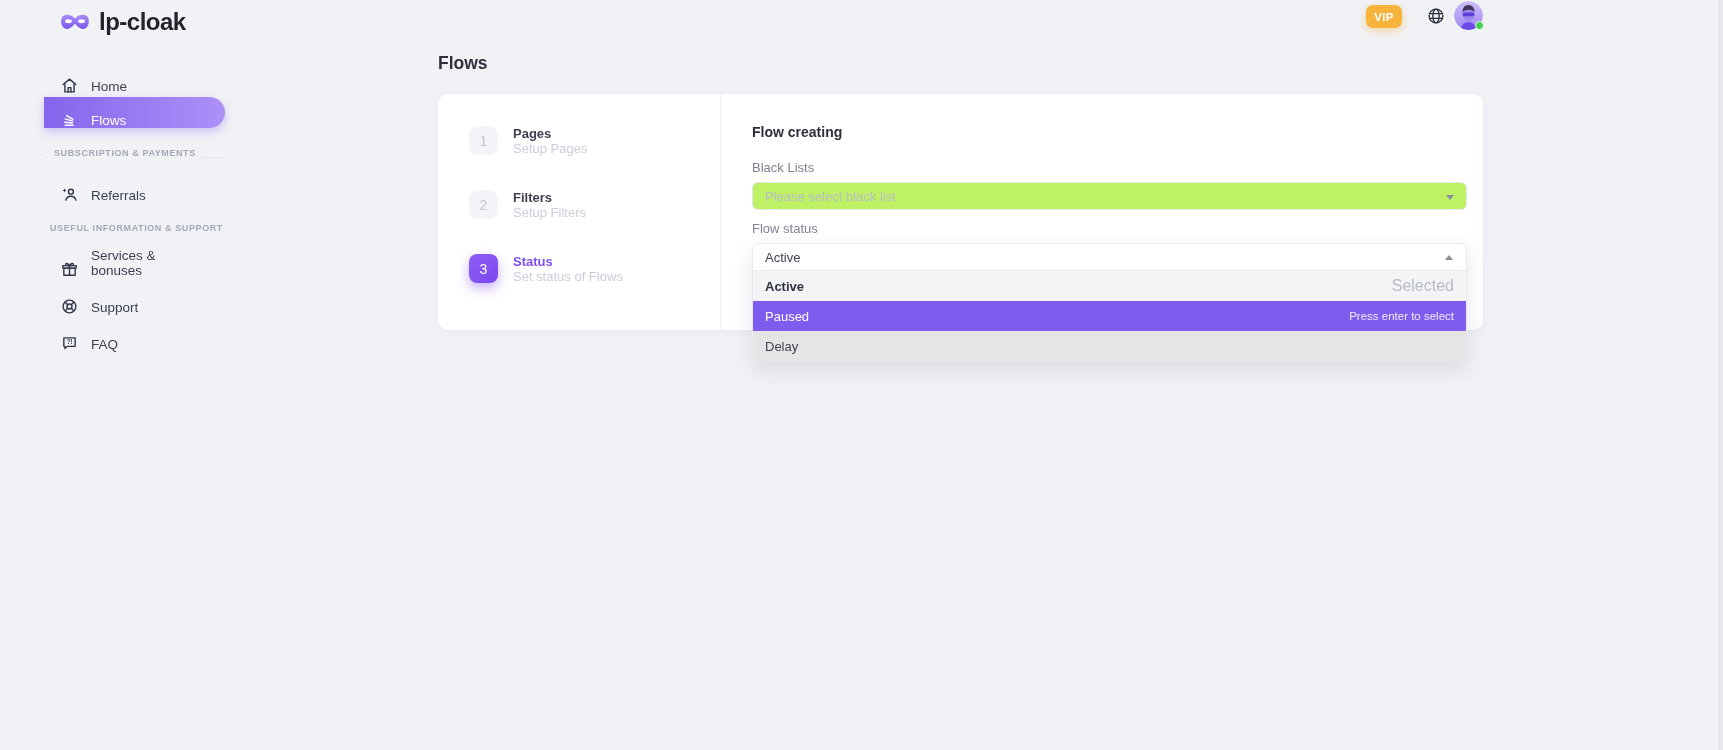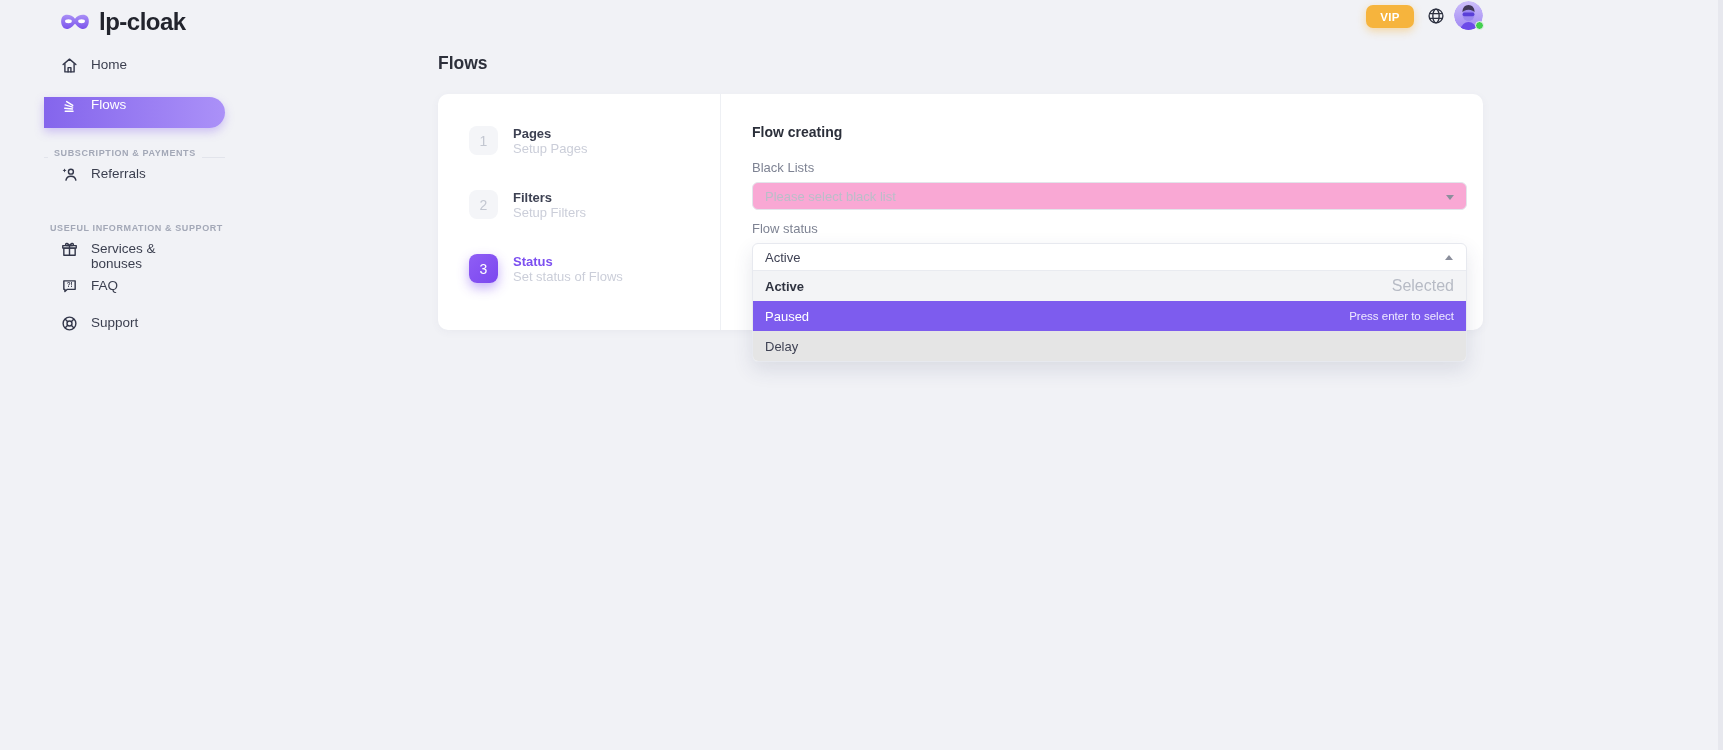--- a/index.html
+++ b/index.html
@@ -11,21 +11,21 @@
     position:relative;
     overflow:hidden;
   }
   
   .sidebar { position:absolute; left:0; top:0; width:200px; height:100%; padding-top:6px;padding-left:44px; }
   .logo { display:flex; align-items:center; gap:9px; padding-left:16px; height:32px; cursor:pointer; }
   .logo svg { width:30px; height:21px; }
   .logo-text { font-size:24px; font-weight:800; color:#22242d; letter-spacing:-0.5px; }
   nav { margin-top:19px; }
   .nav-item {
-    display:flex; align-items:flex-start; gap:13px;
+    display:flex; align-items:flex-end; gap:13px;
     height:37px; padding-left:17px;
     font-size:13.5px; color:#3b3f4f; cursor:pointer;
   }
   .nav-item svg { width:17px; height:17px; flex:0 0 17px; color:#33374a; }
   .nav-item.active {
     width:181px; height:31px; margin:3px 0;
     background:linear-gradient(90deg,#8465ec,#ab91f8);
     border-radius:0 16px 16px 0;
     color:#ffffff;
     box-shadow:0 4px 10px rgba(138,101,238,0.35);
@@ -35,21 +35,21 @@
     display:flex; align-items:flex-end; gap:6px;
     width:181px; margin:20px 0 6px; padding-left:8px;
     font-size:9px; font-weight:700; letter-spacing:0.6px;
     color:#a3a8b7; text-transform:uppercase; white-space:nowrap;
   }
   .nav-section::before { content:""; width:4px; height:1px; background:#e2e4eb; margin-left:-8px; }
   .nav-section::after { content:""; flex:1; height:1px; background:#e2e4eb; }
   .nav-section + .nav-item { margin-top:8px; }
   
   .vip-button {
-    position:absolute; left:1366px; top:5px; width:48px; height:23px;
+    position:absolute; left:1366px; top:5px; width:36px; height:23px;
     background:#f6b43d; color:#fff; border:none; border-radius:7px;
     font-family:"Liberation Sans", sans-serif; font-size:11.5px; font-weight:700;
     letter-spacing:0.3px; cursor:pointer;
     box-shadow:0 3px 8px rgba(246,180,61,0.45);
   }
   .globe { position:absolute; left:1427px; top:7px; width:18px; height:18px; cursor:pointer; color:#2d3140; }
   .globe svg { width:18px; height:18px; }
   .avatar { position:absolute; left:1454px; top:1px; width:29px; height:29px; cursor:pointer; }
   .avatar svg { width:29px; height:29px; border-radius:50%; display:block; }
   .online-dot {
@@ -81,21 +81,21 @@
   .step-sub { font-size:13px; color:#cbced9; }
   
   .form { position:absolute; left:314px; top:30px; width:715px; }
   .form-title { font-size:14px; font-weight:700; color:#2b2f3a; }
   .field-label { display:block; font-size:13px; color:#7e8393; margin:20px 0 7px; }
   .field-label.second { margin-top:11px; }
   .select { position:relative; width:100%; }
   .select input {
     width:100%; height:28px; border:1px solid #e3e5eb; border-radius:6px;
     padding:0 30px 0 12px; font-family:"Liberation Sans", sans-serif;
-    font-size:13px; color:#3f4254; background:#f9a8d4; outline:none;
+    font-size:13px; color:#3f4254; background:#bef264; outline:none;
   }
   .select input::placeholder { color:#babec9; }
   .caret { position:absolute; right:13px; width:0; height:0; border-left:4px solid transparent; border-right:4px solid transparent; }
   .caret.down { top:13px; border-top:5px solid #8b8f9c; }
   .caret.up { top:11px; border-bottom:5px solid #8b8f9c; }
   
   .panel {
     position:relative; background:#fff; border:1px solid #e7e9ef; border-radius:6px;
     box-shadow:0 8px 20px rgba(50,55,95,0.12); overflow:hidden; z-index:5;
   }
@@ -178,34 +178,34 @@
       <svg viewBox="0 0 24 24" fill="none" stroke="currentColor" stroke-width="2" stroke-linejoin="round">
         <rect x="4" y="10" width="16" height="10"></rect>
           <rect x="2.5" y="6.5" width="19" height="3.5"></rect>
         <path d="M12 6.5V20"></path>
           <path d="M12 6.5c-1.5-3-5.5-4.5-5.5-1.5 0 1.8 3 1.5 5.5 1.5zm0 0c1.5-3 5.5-4.5 5.5-1.5 0 1.8-3 1.5-5.5 1.5z"></path>
       </svg>
       <span>Services &amp; bonuses</span>
     </div>
 
     <div class="nav-item">
-      <svg viewBox="0 0 24 24" fill="none" stroke="currentColor" stroke-width="2" stroke-linejoin="round">
-        <path d="M4 4h16v12H9l-3.5 3V16H4z"></path>
-        <text x="8" y="13" font-size="9" font-weight="bold" fill="currentColor" stroke="none" font-family="Liberation Sans, sans-serif">?!</text>
-      </svg>
-      <span>FAQ</span>
-    </div>
-
-    <div class="nav-item">
       <svg viewBox="0 0 24 24" fill="none" stroke="currentColor" stroke-width="2">
         <circle cx="12" cy="12" r="9"></circle>
           <circle cx="12" cy="12" r="3.5"></circle>
         <path d="M5.7 5.7l3.8 3.8M18.3 5.7l-3.8 3.8M5.7 18.3l3.8-3.8M18.3 18.3l-3.8-3.8"></path>
       </svg>
       <span>Support</span>
+    </div>
+
+    <div class="nav-item">
+      <svg viewBox="0 0 24 24" fill="none" stroke="currentColor" stroke-width="2" stroke-linejoin="round">
+        <path d="M4 4h16v12H9l-3.5 3V16H4z"></path>
+        <text x="8" y="13" font-size="9" font-weight="bold" fill="currentColor" stroke="none" font-family="Liberation Sans, sans-serif">?!</text>
+      </svg>
+      <span>FAQ</span>
     </div>
   </nav>
 </aside>
 
 <button class="vip-button">VIP</button>
 <span class="globe">
   <svg viewBox="0 0 24 24" fill="none" stroke="currentColor" stroke-width="1.8">
     <circle cx="12" cy="12" r="9.2"></circle>
       <ellipse cx="12" cy="12" rx="4.2" ry="9.2"></ellipse>
     <path d="M3.4 8.8h17.2M3.4 15.2h17.2"></path>

